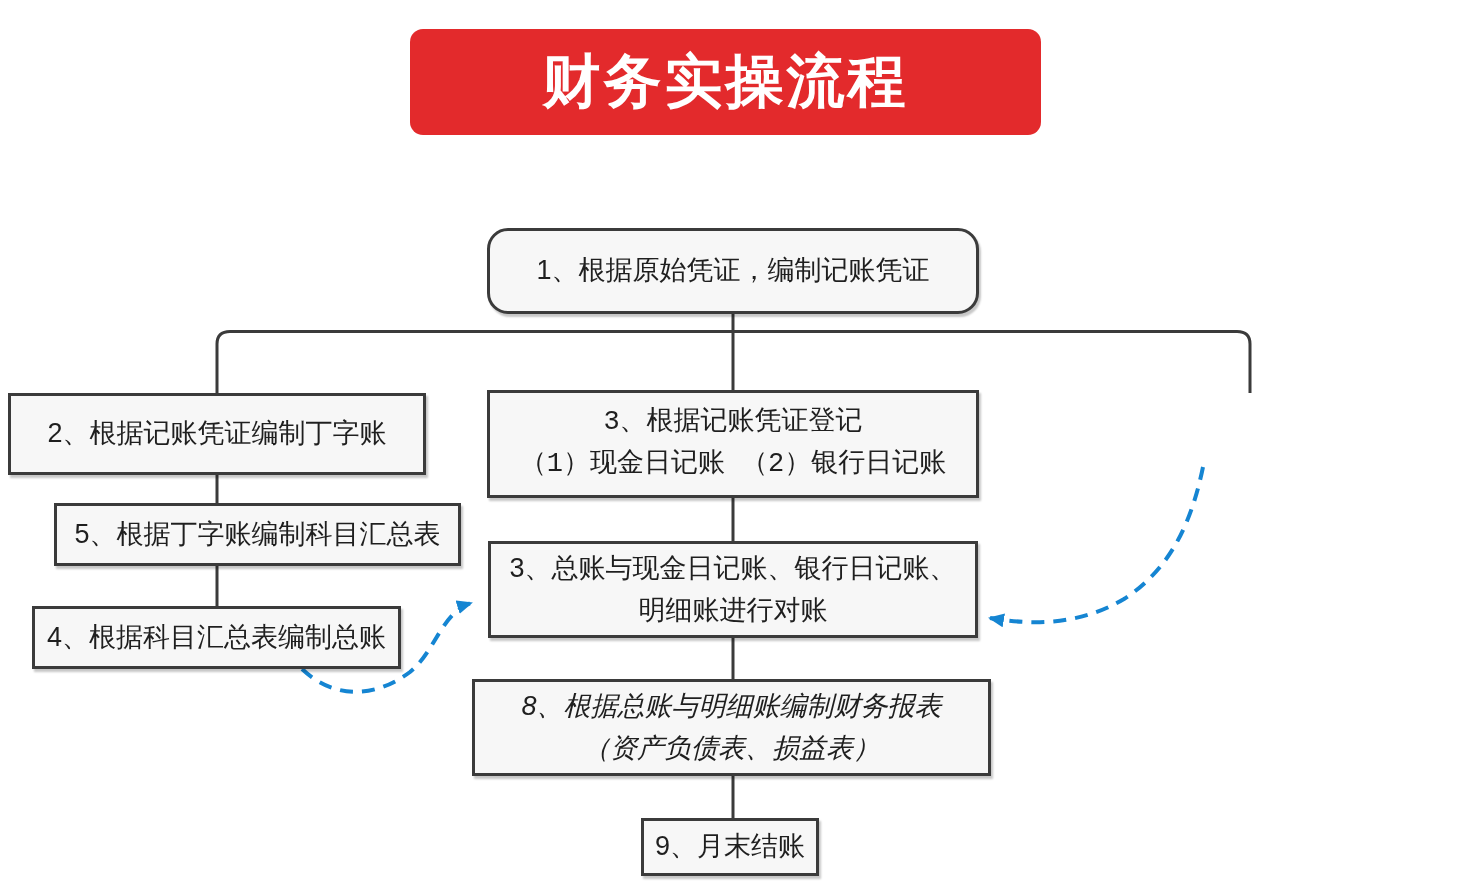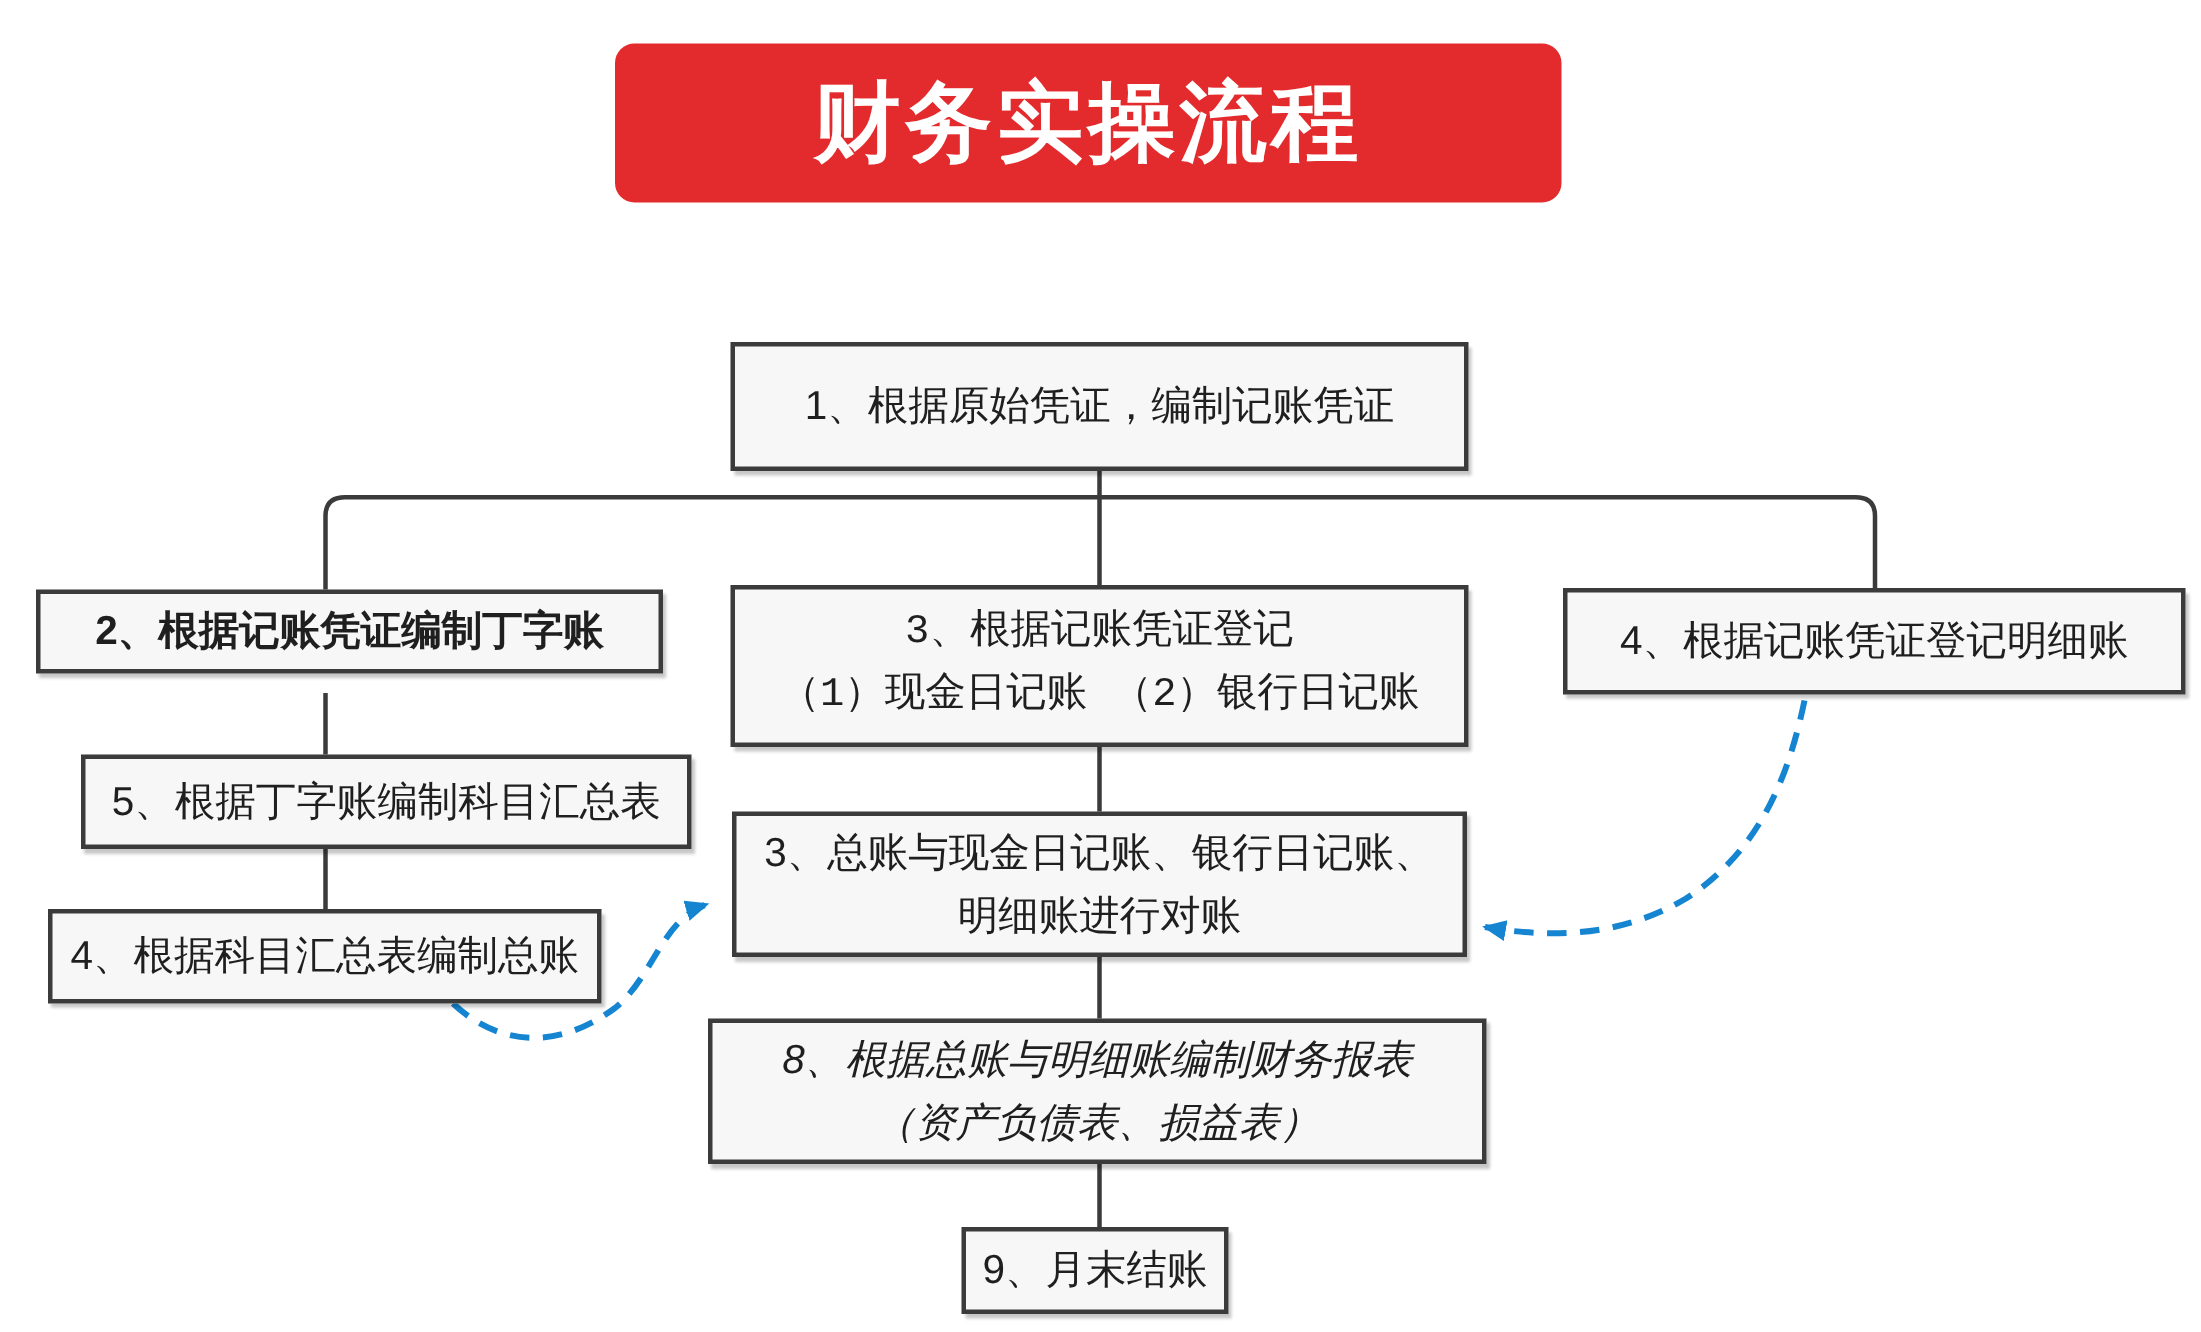--- a/index.html
+++ b/index.html
@@ -49,22 +49,22 @@
     display:flex;
     align-items:center;
     justify-content:center;
     text-align:center;
     color:var(--text-dark);
     font-size:27px;
     line-height:1.55;
     white-space:pre-line;
     padding:0 6px;
   }
-  .n1{left:487px; top:228px; width:492px; height:86px;}
-  .n2{left:24px;   top:393px; width:418px; height:56px;font-weight:bold;}
+  .n1{left:487px; top:228px; width:492px; height:86px;border-radius:21px;}
+  .n2{left:8px;   top:393px; width:418px; height:82px;}
   .n3{left:487px; top:390px; width:492px; height:108px;font-family:Liberation Mono, monospace;}
   .n4{left:1042px;top:392px; width:415px; height:71px;}
   .n5{left:14px;  top:503px; width:407px; height:63px;margin-left:40px;}
   .n6{left:32px;  top:606px; width:369px; height:63px;}
   .n7{left:488px; top:541px; width:490px; height:97px;}
   .n8{left:472px; top:679px; width:519px; height:97px;font-style:italic;}
   .n9{left:641px; top:818px; width:178px; height:58px;}
   .solid-line{fill:none; stroke:var(--line-dark); stroke-width:3px;}
   .dashed-arrow{fill:none; stroke:var(--arrow-blue); stroke-width:4px; stroke-dasharray:13 9;}
 </style>
@@ -98,21 +98,20 @@
 
     <path class="dashed-arrow" d="M1203,467 C1192,520 1172,568 1124,599 C1082,624 1036,626 990,618" marker-end="url(#blue-arrowhead)"></path>
   </svg>
 
   <div class="title-banner">财务实操流程</div>
 
   <div class="node n1">1、根据原始凭证，编制记账凭证</div>
   <div class="node n2">2、根据记账凭证编制丁字账</div>
   <div class="node n3">3、根据记账凭证登记
 （1）现金日记账 （2）银行日记账</div>
-  <div class="node n4">4、根据记账凭证登记明细账</div>
   <div class="node n5">5、根据丁字账编制科目汇总表</div>
   <div class="node n6">4、根据科目汇总表编制总账</div>
   <div class="node n7">3、总账与现金日记账、银行日记账、
 明细账进行对账</div>
   <div class="node n8">8、根据总账与明细账编制财务报表
 （资产负债表、损益表）</div>
   <div class="node n9">9、月末结账</div>
 
 </div>
 

